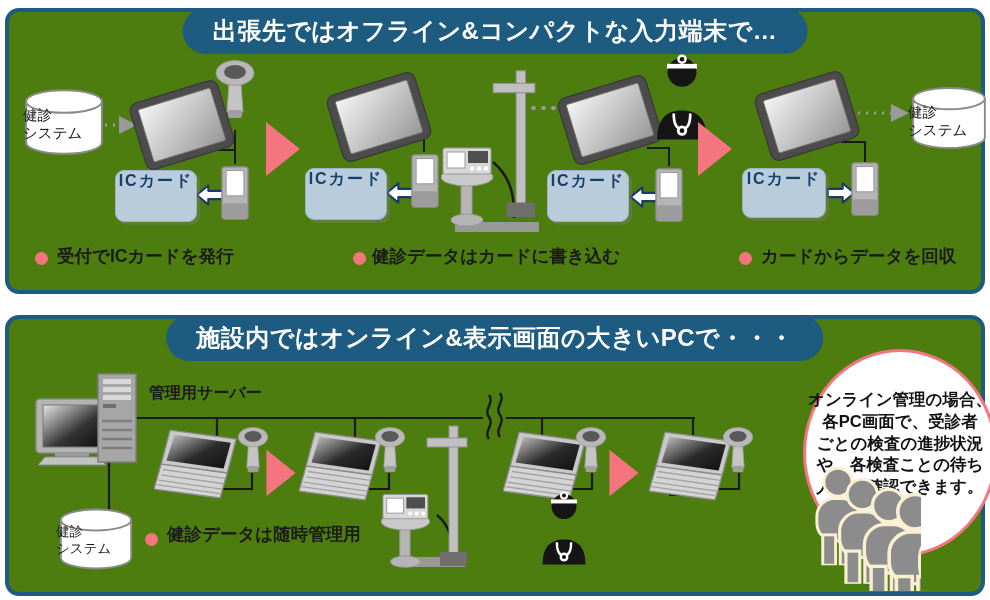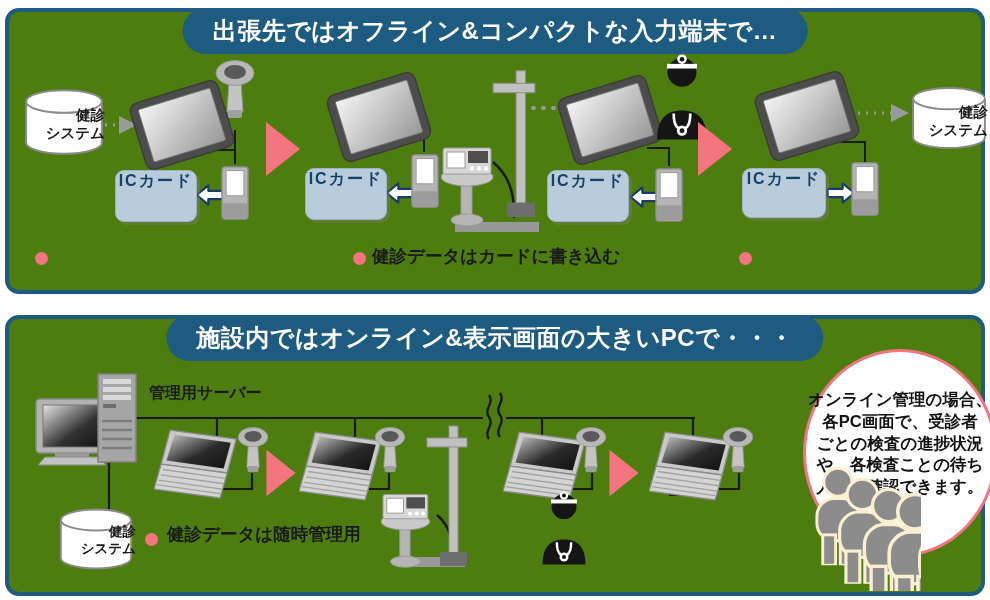--- a/index.html
+++ b/index.html
@@ -23,21 +23,21 @@
     color:#15406b;font-weight:bold;font-size:16px;letter-spacing:2px;
     display:flex;align-items:flex-start;justify-content:center;z-index:4;
   }
   .bullet-dot{
     position:absolute;width:13px;height:13px;border-radius:50%;background:#f4757f;z-index:5;
   }
   .bullet-label{
     position:absolute;color:#1a1a1a;font-weight:bold;font-size:17.5px;white-space:nowrap;z-index:5;
   }
   .db-label{
-    position:absolute;text-align:right;color:#1a1a1a;font-weight:bold;
+    position:absolute;text-align:left;color:#1a1a1a;font-weight:normal;
     font-size:14.5px;line-height:1.25;z-index:4;
   }
   .db-label.small{font-size:13.5px;}
   .tablet{transform:rotate(-17deg);}
   .svgdev{position:absolute;z-index:3;}
   .overlay{position:absolute;left:0;top:0;z-index:1;}
   .flip{transform:scaleX(-1);}
   .server-label{
     position:absolute;color:#1a1a1a;font-weight:bold;font-size:16px;white-space:nowrap;z-index:5;
   }
@@ -277,23 +277,25 @@
 
   <svg class="svgdev" style="left:901px;top:74px;" width="78" height="64">
       <use href="#sym-cylinder" width="100%" height="100%"></use>
     </svg>
   <div class="db-label" style="left:899px;top:91px;width:80px;">
     <span>健診</span><br>
     <span>システム</span>
   </div>
 
   <span class="bullet-dot" style="left:26px;top:240px;"></span>
+  <div class="bullet-label" style="left:48px;top:232px;">受付でICカードを発行</div>
   <span class="bullet-dot" style="left:344px;top:240px;"></span>
   <div class="bullet-label" style="left:363px;top:232px;">健診データはカードに書き込む</div>
   <span class="bullet-dot" style="left:730px;top:240px;"></span>
+  <div class="bullet-label" style="left:752px;top:232px;">カードからデータを回収</div>
 </div>
 
 <div class="panel" style="left:5px;top:315px;width:972px;height:273px;">
 
   <div class="banner">
     <span>施設内ではオンライン&amp;表示画面の大きいPCで・・・</span>
   </div>
 
   <svg class="overlay" width="972" height="273" viewBox="0 0 972 273">
     <g stroke="#1a1a1a" stroke-width="2.2" fill="none">

